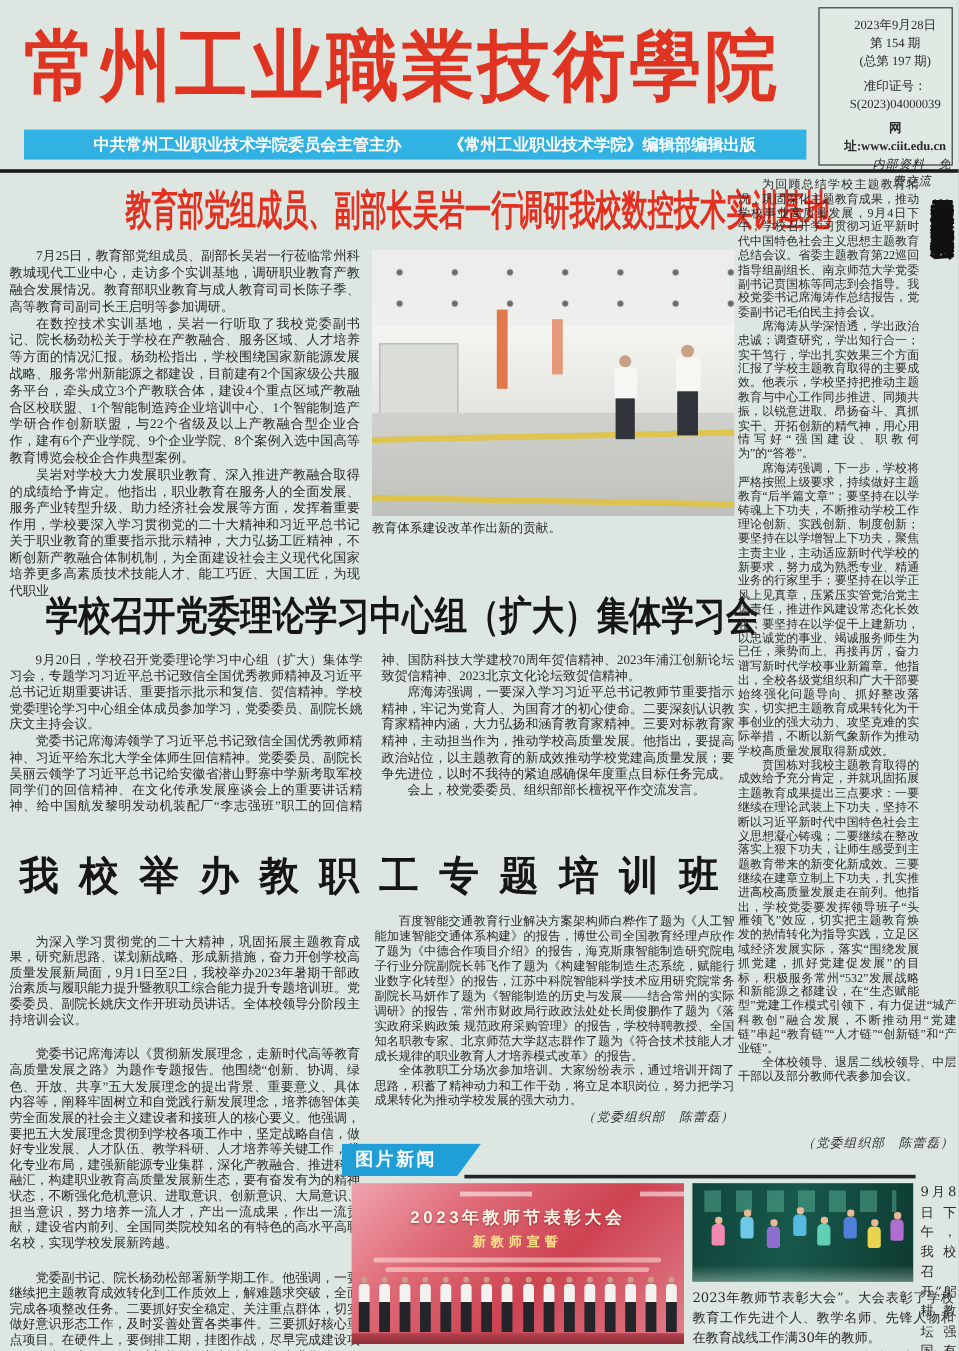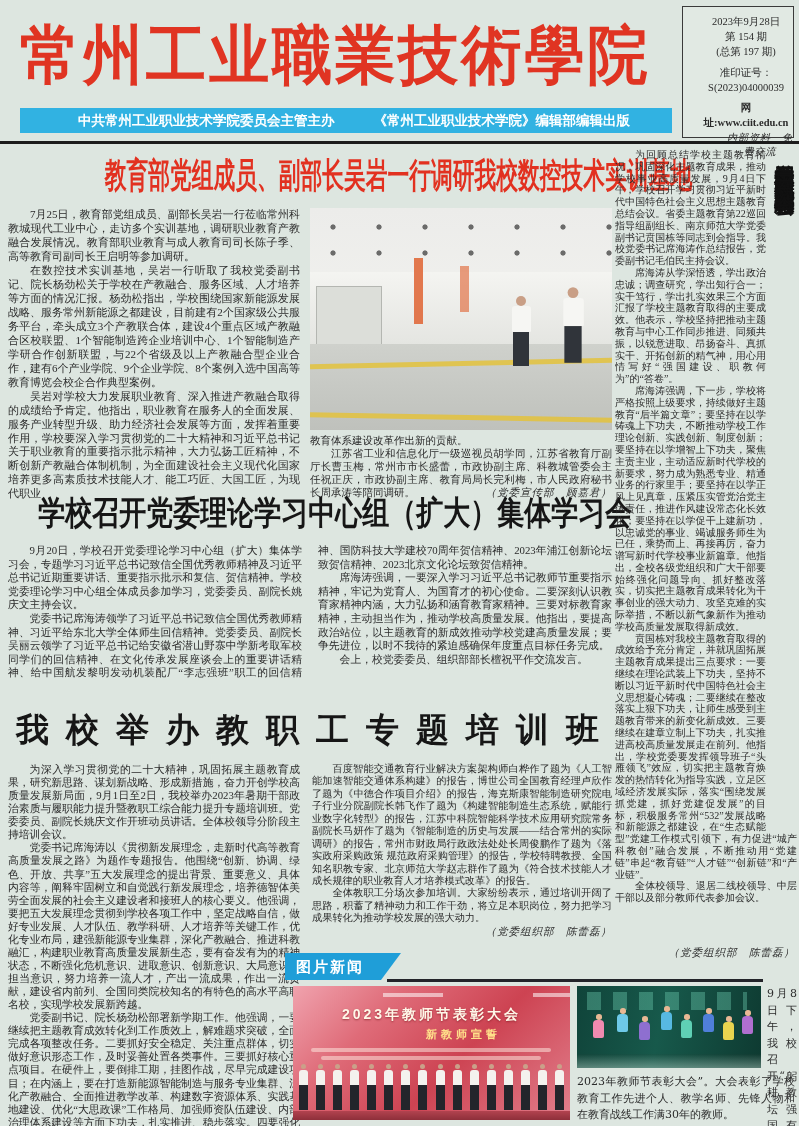--- a/index.html
+++ b/index.html
@@ -76,21 +76,21 @@
   .article2 { position:absolute; left:8px; top:491px; width:604px; }
   .a2-headline { font-size:30px; transform:scale(0.9,1.1); transform-origin:center; margin:2px 0 10px; }
   .a2-body { column-count:2; column-gap:16px; }
   .a2-body .para { font-size:10.8px; line-height:1.26; }
 
   
   .article3 { position:absolute; left:8px; top:708px; width:604px; }
   .a3-headline { font-size:33px; letter-spacing:17px; margin:0 0 10px 8px; }
   .a3-body { display:flex; gap:12px; }
   .a3-col1 { width:292px; }
-  .a3-col1 .para { font-size:10.8px; line-height:1.21; }
+  .a3-col1 .para { font-size:10.8px; line-height:1.21;margin-top:16px; }
   .a3-col2 { flex:1; }
   .a3-col2 .para { font-size:10.2px; line-height:1.22; }
 
   
   .right-article { position:absolute; left:615px; top:149px; width:182px; height:812px; overflow:hidden; }
   .ra-headline {
     float:right; writing-mode:vertical-rl; text-orientation:upright;
     font-family:"Liberation Sans","DejaVu Sans",sans-serif; font-weight:bold; color:#111;
     font-size:20px; line-height:1.25; letter-spacing:1px; height:678px; margin-left:6px;
   }
@@ -108,21 +108,21 @@
   }
   .pn-line { position:absolute; left:102px; top:29px; width:376px; height:2.5px; background:#23242a; }
   .pn-photo1 { position:absolute; left:8px; top:36px; width:277px; height:134px; overflow:hidden;
     background:linear-gradient(135deg,#f0a3ae 0%,#df6b78 28%,#cd4352 58%,#e2808d 100%); }
   .pn1-logo { position:absolute; left:0; top:7px; width:100%; height:4px;
     background:repeating-linear-gradient(90deg,transparent 0 90px,rgba(255,255,255,.55) 90px 150px); }
   .pn1-title { position:absolute; left:0; top:20px; width:100%; text-align:center; color:#fff7e8;
     font-family:"Liberation Sans","DejaVu Sans",sans-serif; font-weight:bold; font-size:14px; letter-spacing:3px;
     text-shadow:0 1px 2px rgba(120,20,30,.6); }
   .pn1-sub { position:absolute; left:0; top:41px; width:100%; text-align:center; color:#ffe08a;
-    font-family:Liberation Sans, sans-serif; font-weight:bold; font-size:11px; letter-spacing:4px;margin-left:32px; }
+    font-family:Liberation Sans, sans-serif; font-weight:bold; font-size:11px; letter-spacing:4px; }
   .pn1-blur { position:absolute; left:18px; width:240px; height:4px; background:rgba(255,240,230,.5); border-radius:2px; }
   .pn1-blur.r1 { top:62px; } .pn1-blur.r2 { top:70px; width:220px; left:28px; }
   .pn-crowd { position:absolute; left:6px; bottom:10px; width:265px; display:flex; justify-content:space-between; }
   .pn-fig { width:9px; height:40px; background:linear-gradient(#f4f2ee 0 38%,#23252b 38% 100%); border-radius:3px 3px 0 0; position:relative; }
   .pn-fig::before { content:""; position:absolute; top:-6px; left:2px; width:5px; height:5px; border-radius:50%; background:#caa089; }
   .pn-stage { position:absolute; left:0; bottom:0; width:100%; height:9px; background:linear-gradient(#b2434f,#8e2f3a); }
   .pn-photo2 { position:absolute; left:292px; top:36px; width:184px; height:82px; overflow:hidden;
     background:linear-gradient(100deg,#10443a 0%,#17594b 45%,#0e3a31 100%); }
   .pn2-glow { position:absolute; left:10px; top:6px; width:160px; height:18px;
     background:repeating-linear-gradient(90deg,rgba(120,220,190,.35) 0 14px,transparent 14px 26px); }
@@ -194,21 +194,20 @@
               <i class="ph-legs"></i>
             </div>
           <div class="ph-person ph-p2">
               <i class="ph-head"></i>
               <i class="ph-torso"></i>
               <i class="ph-legs"></i>
             </div>
 
         </div>
         <p class="a1-cont">教育体系建设改革作出新的贡献。</p>
-        <p class="para"><span>江苏省工业和信息化厅一级巡视员胡学同，江苏省教育厅副厅长曹玉梅，常州市市长盛蕾，市政协副主席、科教城管委会主任祝正庆，市政协副主席、教育局局长完利梅，市人民政府秘书长周承涛等陪同调研。</span><span class="byline">（党委宣传部　顾嘉君）</span></p>
       </div>
     </div>
   </div>
 
   <div class="article2">
     <div class="headline-black a2-headline">学校召开党委理论学习中心组（扩大）集体学习会</div>
     <div class="a2-body">
       <p class="para">9月20日，学校召开党委理论学习中心组（扩大）集体学习会，专题学习习近平总书记致信全国优秀教师精神及习近平总书记近期重要讲话、重要指示批示和复信、贺信精神。学校党委理论学习中心组全体成员参加学习，党委委员、副院长姚庆文主持会议。</p>
       <p class="para">党委书记席海涛领学了习近平总书记致信全国优秀教师精神、习近平给东北大学全体师生回信精神。党委委员、副院长吴丽云领学了习近平总书记给安徽省潜山野寨中学新考取军校同学们的回信精神、在文化传承发展座谈会上的重要讲话精神、给中国航发黎明发动机装配厂“李志强班”职工的回信精神、国防科技大学建校70周年贺信精神、2023年浦江创新论坛致贺信精神、2023北京文化论坛致贺信精神。</p>
       <p class="para">席海涛强调，一要深入学习习近平总书记教师节重要指示精神，牢记为党育人、为国育才的初心使命。二要深刻认识教育家精神内涵，大力弘扬和涵育教育家精神。三要对标教育家精神，主动担当作为，推动学校高质量发展。他指出，要提高政治站位，以主题教育的新成效推动学校党建高质量发展；要争先进位，以时不我待的紧迫感确保年度重点目标任务完成。</p>

